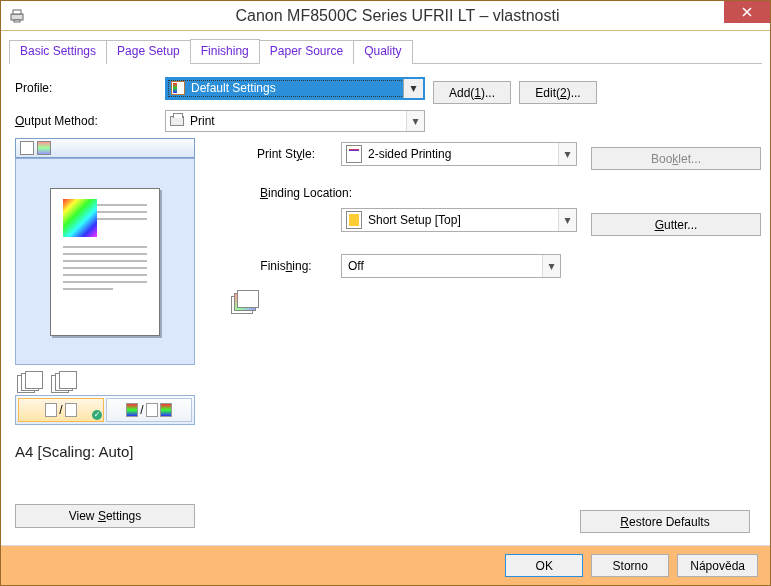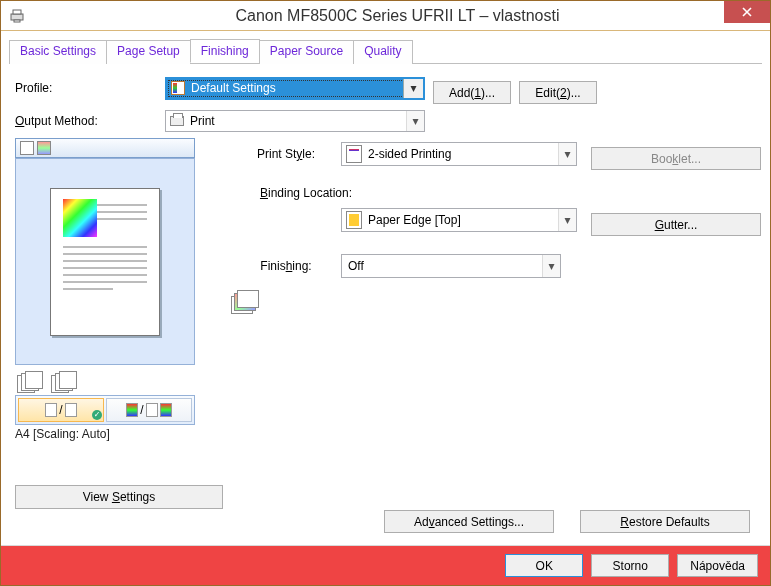--- a/index.html
+++ b/index.html
@@ -43,37 +43,37 @@
   .stack-ic span{position:absolute;width:18px;height:18px;border:1px solid #888;background:#fff;}
   .stack-ic span:nth-child(1){left:0;top:4px;}
   .stack-ic span:nth-child(2){left:4px;top:2px;}
   .stack-ic span:nth-child(3){left:8px;top:0;}
   .segbar { height:30px; border:1px solid #95b1d8; background:linear-gradient(#f7fbff,#e2edfb); display:flex; padding:2px; gap:2px; }
   .seg { flex:1; border:1px solid #b8c8de; background:linear-gradient(#fdfdfd,#eef2f8); display:flex; align-items:center; justify-content:center; gap:2px; position:relative;}
   .seg.sel { border-color:#f7b84f; background:linear-gradient(#fff6e3,#ffe5a8);}
   .tiny { width:12px; height:14px; border:1px solid #999; background:#fff;}
   .tiny.col { background:linear-gradient(#f33,#3f3,#33f);}
   .corner-check{ position:absolute; right:1px; bottom:1px; width:10px;height:10px; border-radius:50%; background:#3a7; color:#fff; font-size:8px; line-height:10px; text-align:center;}
-  .caption { margin-top:2px; font-size:12px; color:#222;}
-  .viewset-btn { width:208px; height:24px; border:1px solid #adadad; background:#f0f0f0; display:flex; align-items:center; justify-content:center; margin-top:44px;}
+  .caption { margin-top:18px; font-size:15px; color:#222;}
+  .viewset-btn { width:180px; height:24px; border:1px solid #adadad; background:#f0f0f0; display:flex; align-items:center; justify-content:center; margin-top:44px;}
   .form-row { display:flex; align-items:center; margin-bottom:12px; }
   .form-row .flabel { width:110px;text-align:center; }
   .combo { width:236px; height:24px; border:1px solid #abadb3; background:#fff; display:flex; align-items:center; padding:0 4px 0 4px; position:relative;}
   .combo .ic { width:16px; height:18px; margin-right:6px; display:inline-block; position:relative;}
   .doc-ic { border:1px solid #888; background:#fff; width:14px; height:18px;}
   .doc-ic::before{content:"";position:absolute;left:2px;top:3px;right:2px;height:2px;background:linear-gradient(#f33,#33f);}
   .doc-ic.yellow::before{ background:#fc3; height:12px; top:2px;}
   .binding-row { margin-top: 16px; margin-bottom: 10px; margin-left: 20px; }
   .sheet-ic { width:28px; height:24px; position:relative; margin-top:4px;}
   .sheet-ic span{position:absolute;width:22px;height:18px;border:1px solid #888;background:#fff;}
   .sheet-ic span:nth-child(1){left:0;top:6px;}
   .sheet-ic span:nth-child(2){left:3px;top:3px; background:linear-gradient(135deg,#f99,#9f9,#99f);}
   .sheet-ic span:nth-child(3){left:6px;top:0;}
   .bottom-btns { position:absolute; right:20px; bottom:52px; display:flex; gap:18px;}
-  .footer { position:absolute; left:0; right:0; bottom:0; height:40px; background:#ef4444; border-top:1px solid #d9d9d9; display:flex; align-items:center; justify-content:flex-end; padding-right:12px; gap:8px;}
+  .footer { position:absolute; left:0; right:0; bottom:0; height:40px; background:#fdba74; border-top:1px solid #d9d9d9; display:flex; align-items:center; justify-content:flex-end; padding-right:12px; gap:8px;}
   .footer .fbtn { height:23px; min-width:78px; border:1px solid #adadad; background:#f0f0f0; display:flex; align-items:center; justify-content:center; padding:0 12px;}
   .footer .fbtn.primary { border-color:#2b90d9; }
   svg { display:block; }
 </style>
 </head>
 <body>
 
 <div class="window">
   <div class="titlebar">
     <span class="sysicon">
@@ -193,21 +193,21 @@
             </div>
           </div>
 
           <div class="form-row binding-row" style="margin-bottom:4px;">
             <div class="flabel"><span class="u">B</span>inding Location:</div>
           </div>
           <div class="form-row">
             <div class="flabel"></div>
             <div class="combo">
               <span class="ic doc-ic yellow"></span>
-              <span>Paper Edge [Top]</span>
+              <span>Short Setup [Top]</span>
               <div class="chev">▾</div>
             </div>
             <div class="btn wide" style="margin-left:14px;">
               <span><span class="u">G</span>utter...</span>
             </div>
           </div>
 
           <div class="form-row" style="margin-top:18px;">
             <div class="flabel">Finis<span class="u">h</span>ing:</div>
             <div class="combo" style="width:220px; padding-left:6px;">
@@ -218,23 +218,20 @@
 
           <div class="sheet-ic" style="margin-top:8px;">
             <span></span>
               <span></span>
               <span></span>
           </div>
         </div>
       </div>
 
       <div class="bottom-btns">
-        <div class="btn wide">
-          <span>Ad<span class="u">v</span>anced Settings...</span>
-        </div>
         <div class="btn wide">
           <span><span class="u">R</span>estore Defaults</span>
         </div>
       </div>
     </div>
   </div>
 
   <div class="footer">
     <div class="fbtn primary">OK</div>
     <div class="fbtn">Storno</div>

